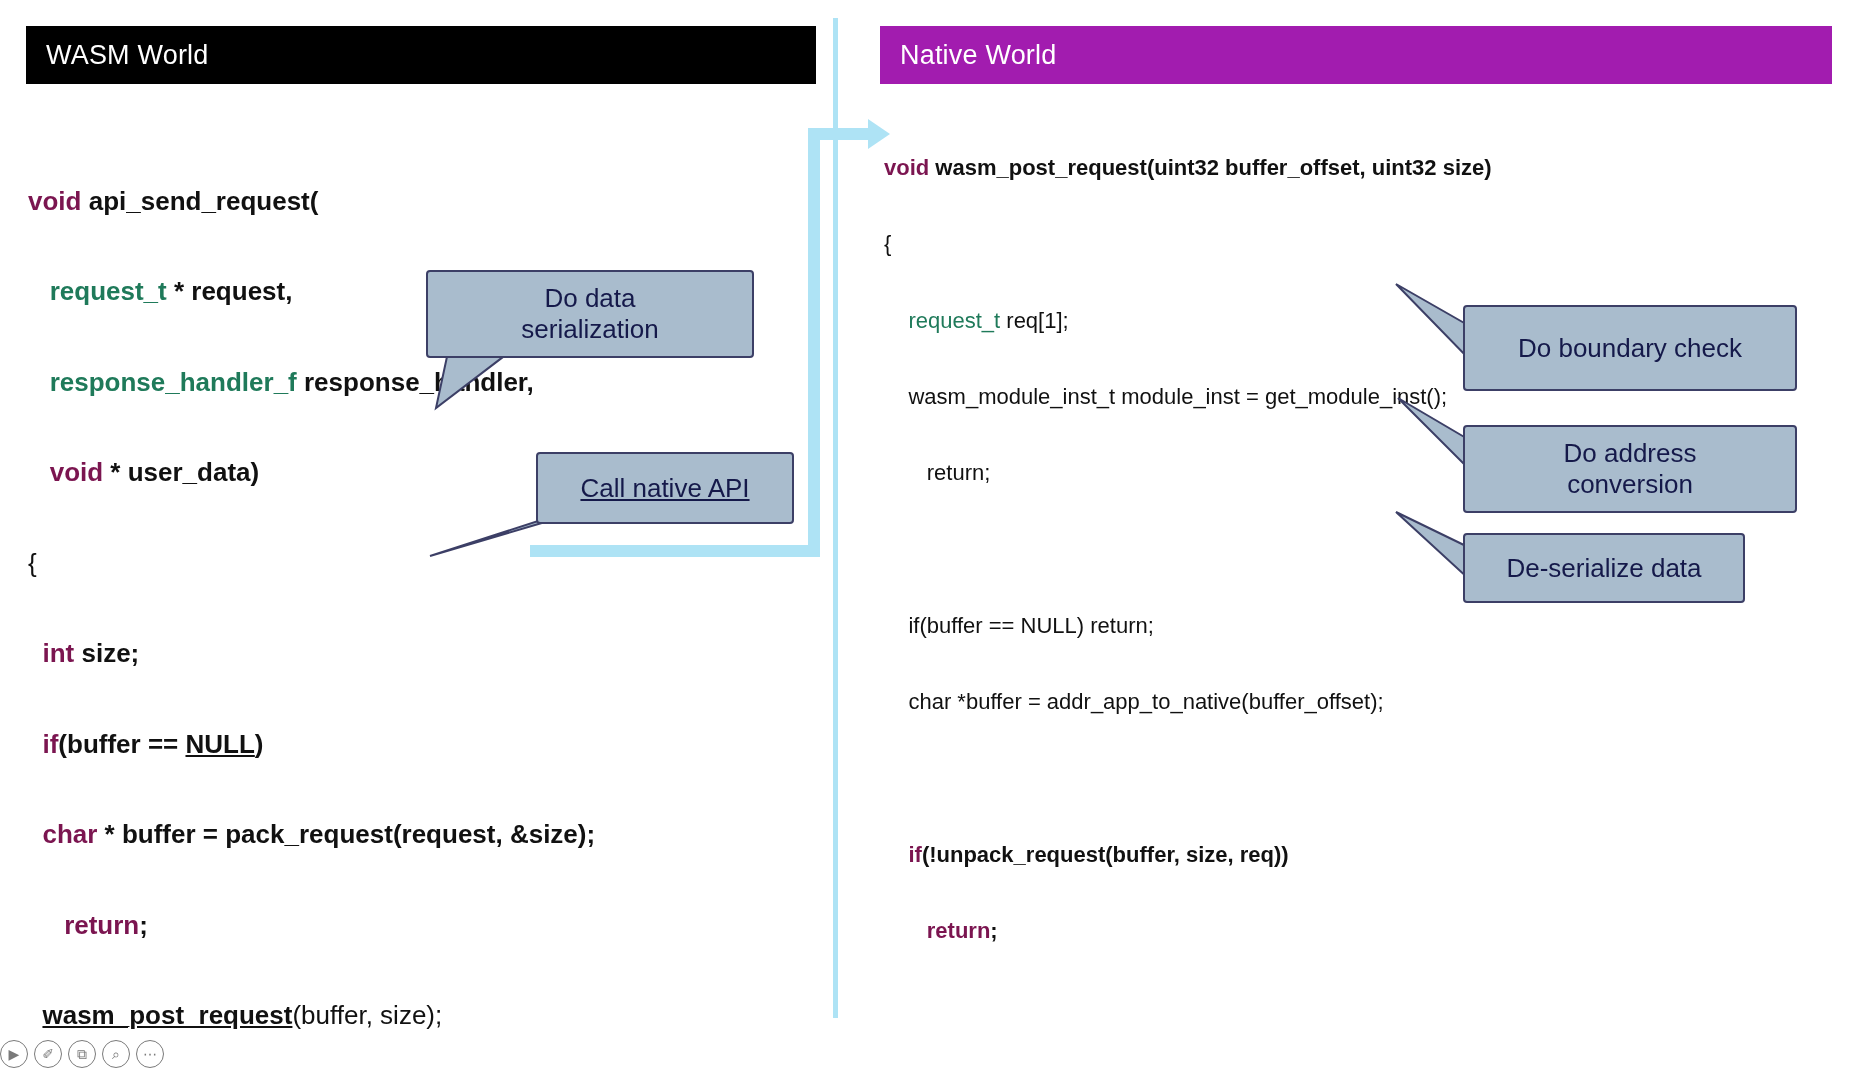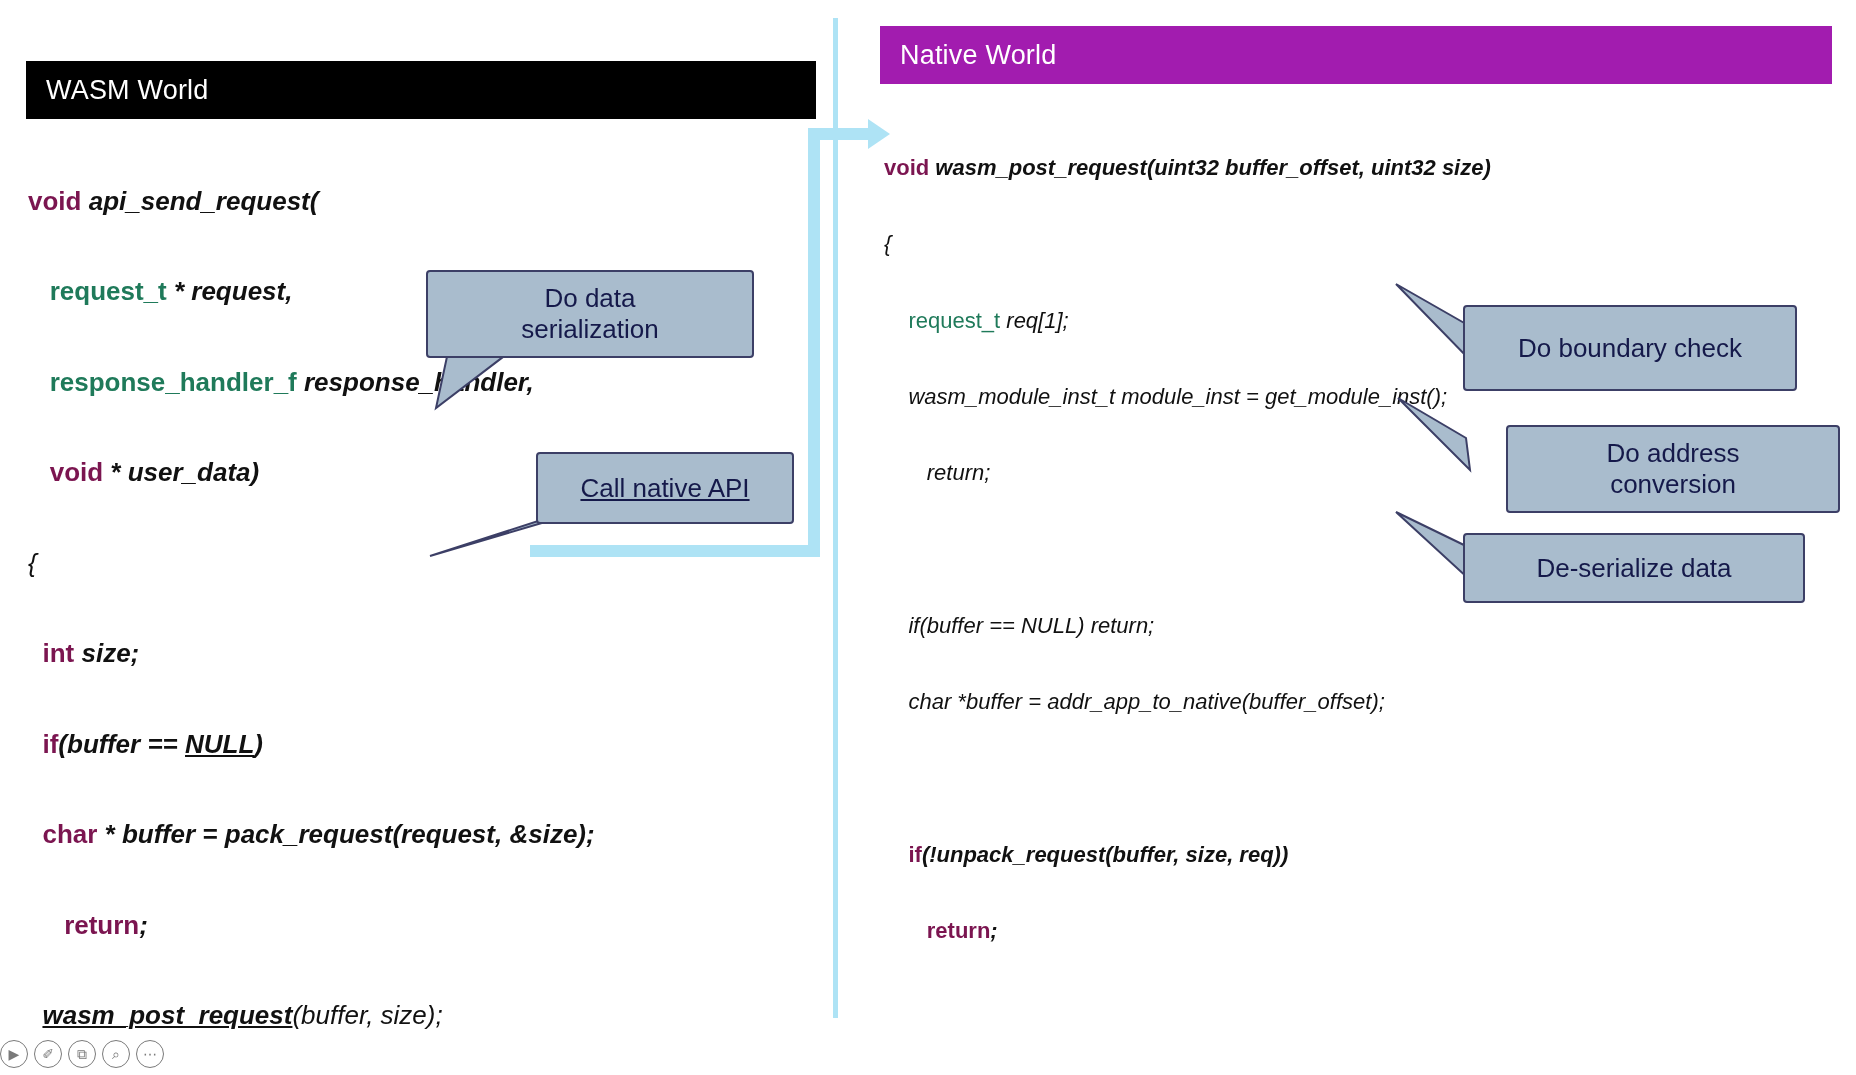--- a/index.html
+++ b/index.html
@@ -25,21 +25,20 @@
     font-size: 27px;
     color: #ffffff;
     letter-spacing: .2px;
   }
   #wasm-header {
     left: 26px;
     top: 26px;
     width: 790px;
     height: 58px;
     background: #000000;
-    margin-top: 35px;
   }
   #native-header {
     left: 880px;
     top: 26px;
     width: 952px;
     height: 58px;
     background: #a21caf;
   }
 
   
@@ -65,21 +64,21 @@
   }
   .ln { display: block; height: 1.48em; }
   #native-code .ln { height: 1.47em; }
 
   
   .kw      { color: #7b1550; font-weight: bold; }
   .type    { color: #1f7a5a; font-weight: bold; }
   .type2   { color: #1f7a5a; }
   .b       { font-weight: bold; }
   .u       { text-decoration: underline; }
-  .plain   { color: #111111; font-style: italic; }
+  .plain   { color: #111111; }
 
   
   #divider {
     position: absolute;
     left: 833px;
     top: 18px;
     width: 5px;
     height: 1000px;
     background: #aee3f5;
   }
@@ -130,22 +129,22 @@
     text-align: center;
     color: #15194a;
     font-size: 26px;
     line-height: 1.18;
     padding: 4px 10px;
   }
 
   #callout-serialize { left: 426px; top: 270px; width: 328px; height: 88px; }
   #callout-callapi   { left: 536px; top: 452px; width: 258px; height: 72px; text-decoration: underline; }
   #callout-boundary  { left: 1463px; top: 305px; width: 334px; height: 86px; }
-  #callout-address   { left: 1463px; top: 425px; width: 334px; height: 88px; margin-left: 43px; }
-  #callout-deserial  { left: 1463px; top: 533px; width: 342px; height: 70px; }
+  #callout-address   { left: 1463px; top: 425px; width: 334px; height: 88px; }
+  #callout-deserial  { left: 1463px; top: 533px; width: 282px; height: 70px; }
 
   
   #toolbar {
     position: absolute;
     left: 0px;
     top: 1040px;
     display: flex;
     align-items: center;
     gap: 6px;
   }

